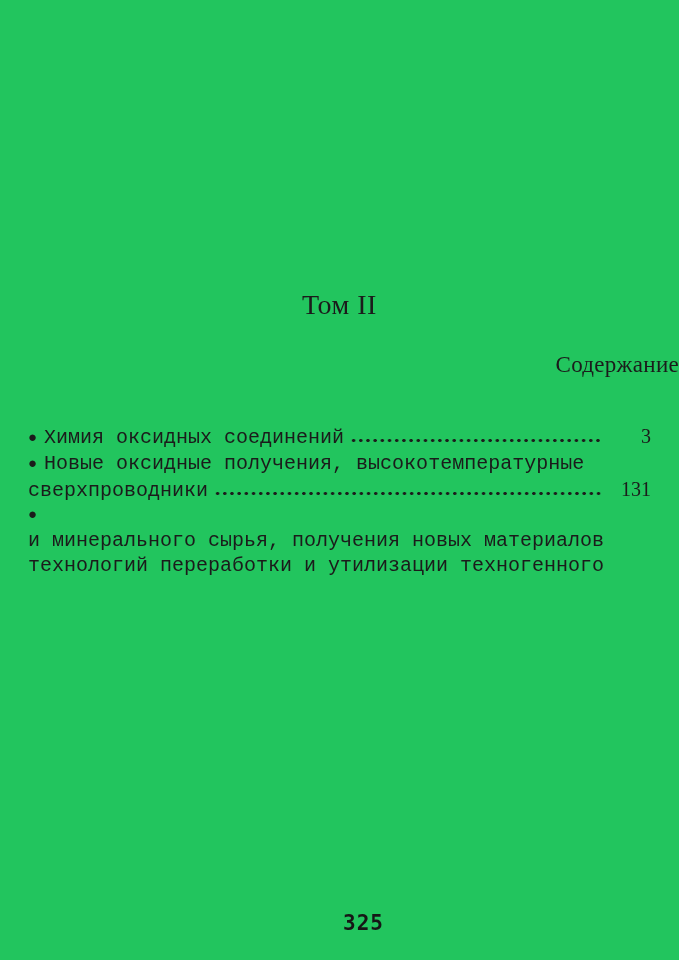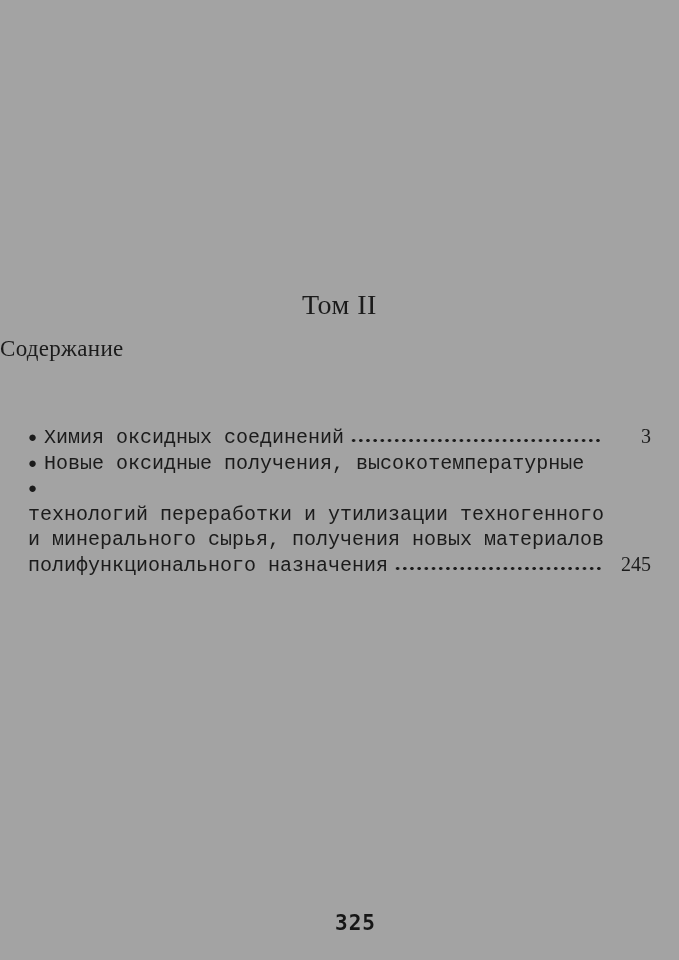--- a/index.html
+++ b/index.html
@@ -6,33 +6,33 @@
   body {
     width: 679px; height: 960px;
     background: #ffffff;
     font-family: "Liberation Serif", "DejaVu Serif", serif;
     color: #1b1b1b;
     overflow: hidden;
   }
   .page {
     position: relative;
     width: 679px; height: 960px;
-    background: #a3a3a3;
+    background: #22c55e;
   }
   .vol-title {
     position: absolute;
     top: 289px; left: 0; right: 0;
     text-align: center;
     font-size: 28px;
     letter-spacing: 0.5px;
   }
   .contents-heading {
     position: absolute;
-    top: 336px; left: 0; right: 0;
-    text-align: left;
+    top: 352px; left: 0; right: 0;
+    text-align: right;
     font-size: 23px;
     letter-spacing: 0.3px;
   }
   .toc {
     position: absolute;
     top: 424px;
     left: 28px;
     width: 623px; 
     font-size: 20px;
     line-height: 25px;
@@ -61,21 +61,21 @@
   }
   .pagenum {
     flex: 0 0 48px;
     text-align: right;
   }
   .folio {
     position: absolute;
     top: 911px;
     left: 50%;
     transform: translateX(-50%);
-    margin-left: 16px;
+    margin-left: 24px;
     font-family: "DejaVu Sans Mono", monospace;
     font-size: 21px;
     font-weight: bold;
     letter-spacing: 1px;
     color: #161616;
   }
 </style>
 </head>
 <body>
 
@@ -90,30 +90,30 @@
         <span class="bullet">●</span>
         <span class="toc-text">Химия оксидных соединений</span>
         <span class="leader"></span>
         <span class="pagenum">3</span>
       </div>
       <div class="toc-line">
         <span class="bullet">●</span>
         <span class="toc-text">Новые оксидные получения, высокотемпературные</span>
       </div>
       <div class="toc-line">
-        <span class="bullet">●</span>
+        <span class="toc-text">сверхпроводники</span>
+        <span class="leader"></span>
+        <span class="pagenum">131</span>
       </div>
       <div class="toc-line">
-        <span class="toc-text">технологий переработки и утилизации техногенного</span>
+        <span class="bullet">●</span>
       </div>
       <div class="toc-line">
         <span class="toc-text">и минерального сырья, получения новых материалов</span>
       </div>
       <div class="toc-line">
-        <span class="toc-text">полифункционального назначения</span>
-        <span class="leader"></span>
-        <span class="pagenum">245</span>
+        <span class="toc-text">технологий переработки и утилизации техногенного</span>
       </div>
     </div>
 
   <div class="folio">325</div>
 
 </div>
 
 </body></html>

